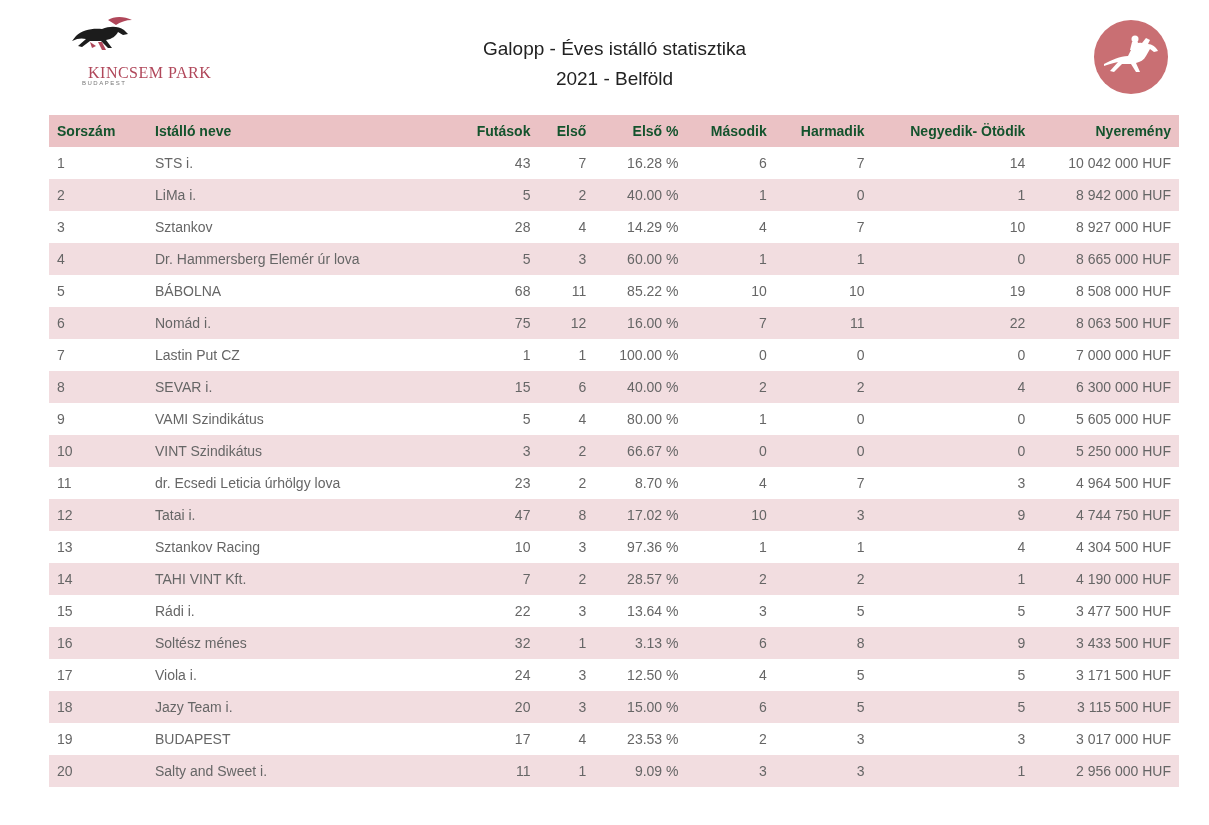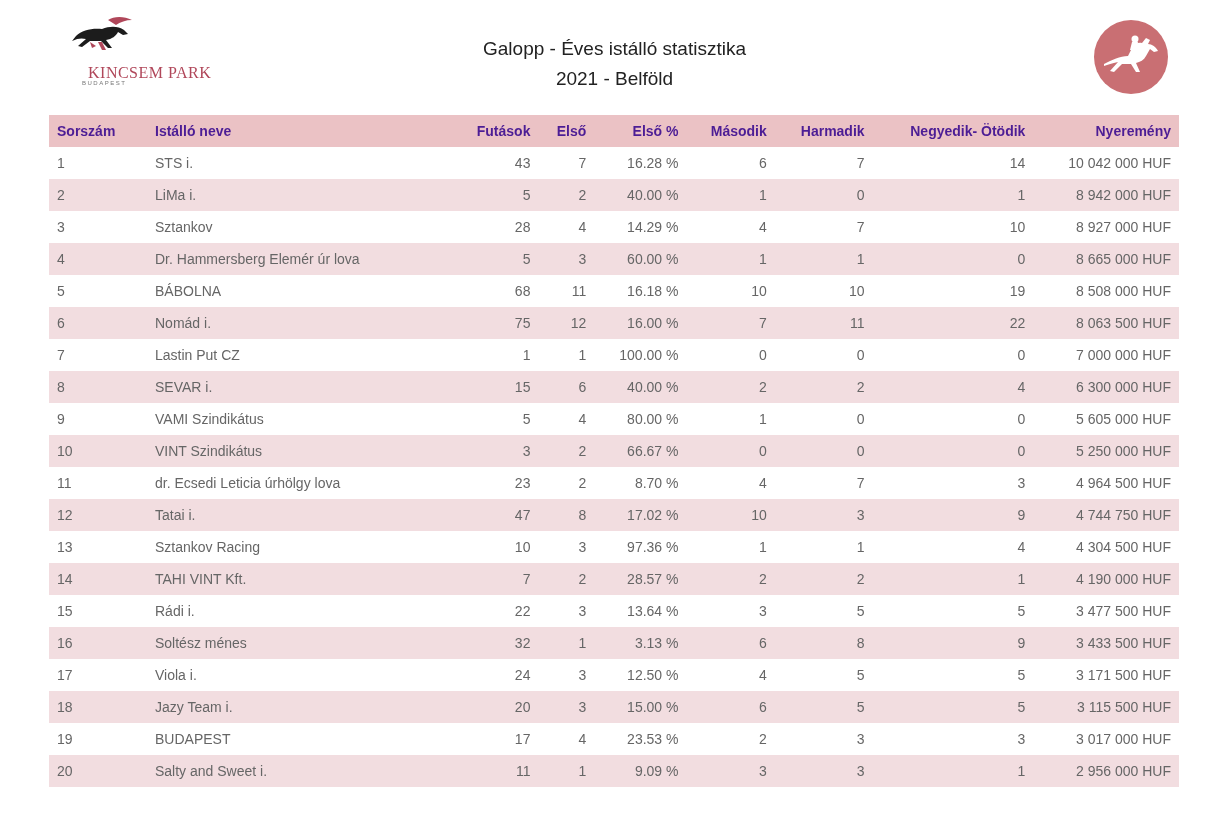--- a/index.html
+++ b/index.html
@@ -9,21 +9,21 @@
   .logo-left svg { position: absolute; left: 18px; top: 0; }
   .brand { position: absolute; left: 10px; top: 50px; font-family: "Liberation Serif", "DejaVu Serif", serif;
            color: #b0475a; font-size: 16px; letter-spacing: 0.5px; white-space: nowrap; margin-left: 28px; }
   .brand-sub { position: absolute; left: 32px; top: 66px; font-size: 6px; letter-spacing: 1.5px; color: #777; }
   .logo-right { position: absolute; left: 1094px; top: 20px; width: 74px; height: 74px; border-radius: 50%; background: #c96f73; }
   .logo-right svg { position: absolute; left: 8px; top: 10px; }
   .title { position: absolute; left: 0; width: 1229px; text-align: center; color: #222; font-size: 19px; }
   .t1 { top: 38px; }
   .t2 { top: 68px; }
   table { position: absolute; left: 49px; top: 115px; width: 1130px; border-collapse: collapse; font-size: 14px; }
-  th { background: #ebc2c5; color: #4c1d95; font-weight: bold; height: 32px; padding: 0 8px; margin-left: 20px; }
+  th { background: #ebc2c5; color: #14532d; font-weight: bold; height: 32px; padding: 0 8px; margin-left: 20px; }
   td { height: 32px; padding: 0 8px; color: #666; }
   tr.alt td { background: #f2dde0; }
   .l { text-align: left; }
   .r { text-align: right; }
   .c-no { width: 76px; }
   .c-name { width: 290px; padding-left: 14px; }
 </style>
 </head>
 <body>
 
@@ -105,21 +105,21 @@
         <td class="r">1</td>
         <td class="r">1</td>
         <td class="r">0</td>
         <td class="r">8 665 000 HUF</td>
       </tr>
       <tr>
         <td class="l">5</td>
         <td class="l c-name">BÁBOLNA</td>
         <td class="r">68</td>
         <td class="r">11</td>
-        <td class="r">16.18 %</td>
+        <td class="r">85.22 %</td>
         <td class="r">10</td>
         <td class="r">10</td>
         <td class="r">19</td>
         <td class="r">8 508 000 HUF</td>
       </tr>
       <tr class="alt">
         <td class="l">6</td>
         <td class="l c-name">Nomád i.</td>
         <td class="r">75</td>
         <td class="r">12</td>

